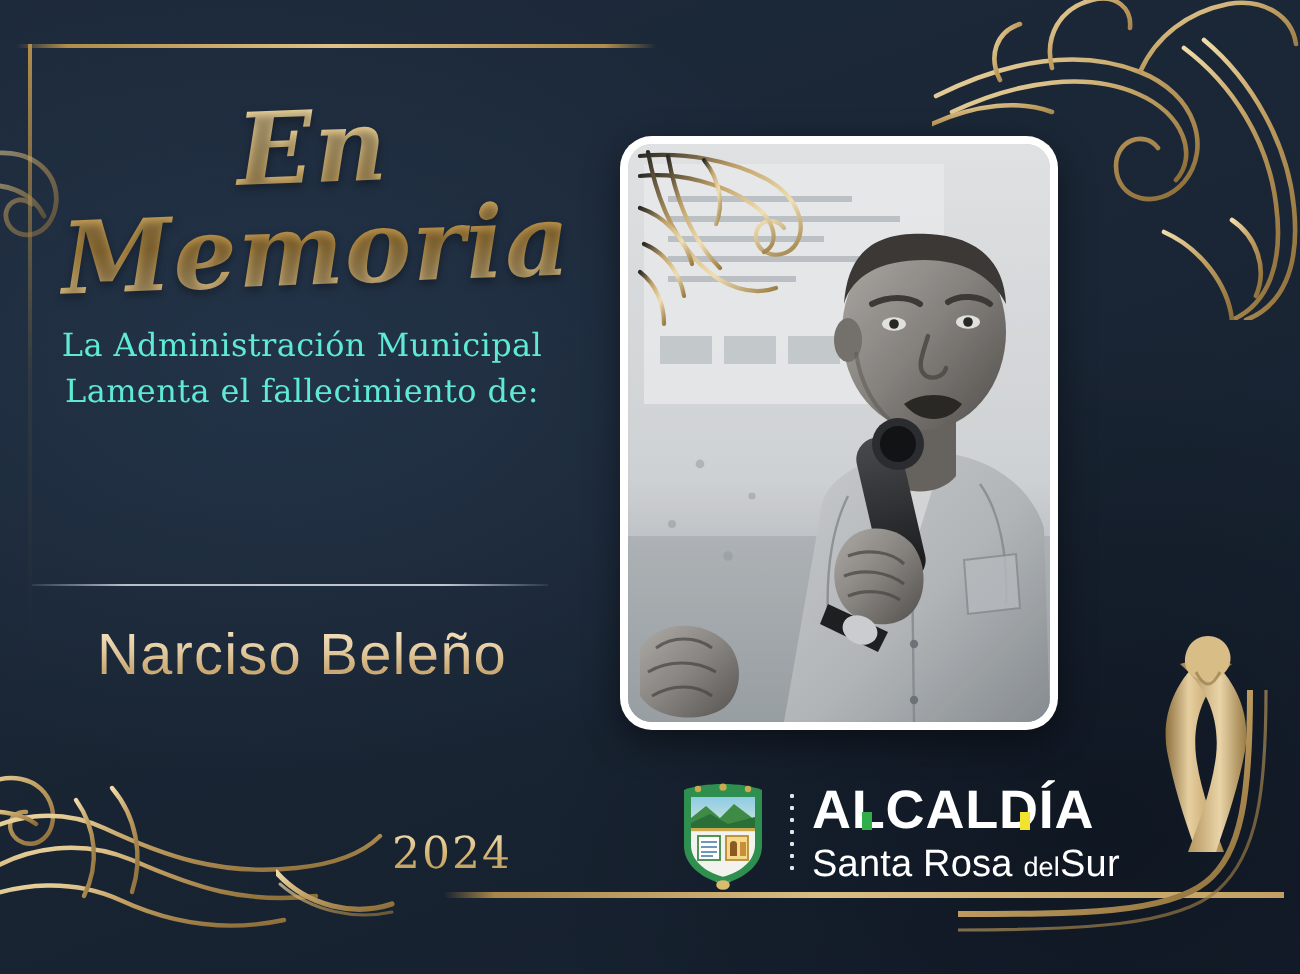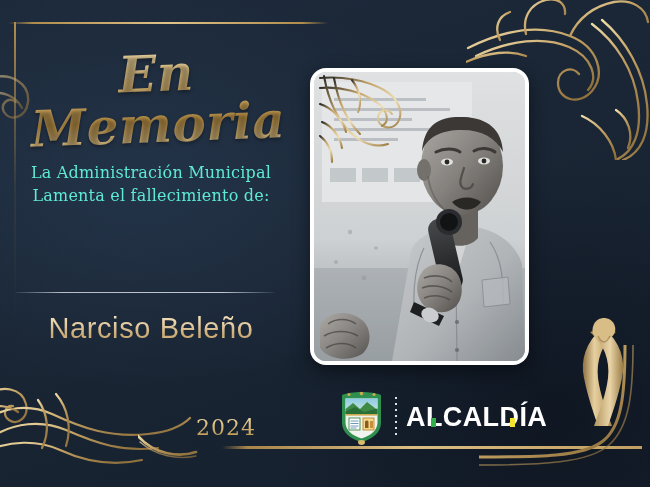--- a/index.html
+++ b/index.html
@@ -458,16 +458,18 @@
     </svg>
 
     <div class="logo-sep"></div>
 
     <div class="logo-text">
       <div class="alcaldia">
         <span>ALCALDÍA</span>
         <span class="accent-green"></span>
         <span class="accent-yellow"></span>
       </div>
+      <div class="santarosa"><span>Santa Rosa</span>
+        <span class="sm">del</span><span>Sur</span></div>
     </div>
   </div>
 
 </div>
 
 </body></html>

